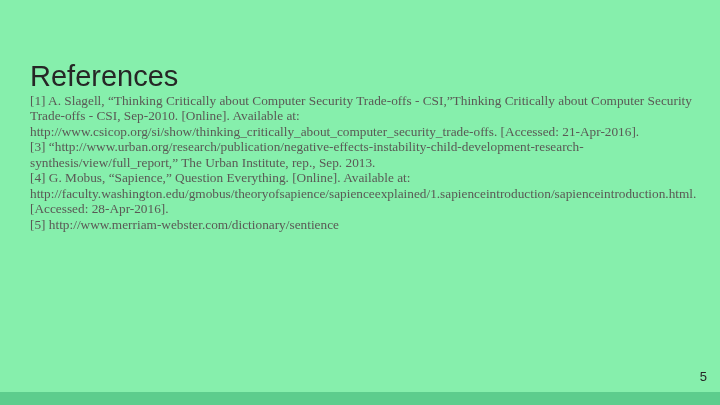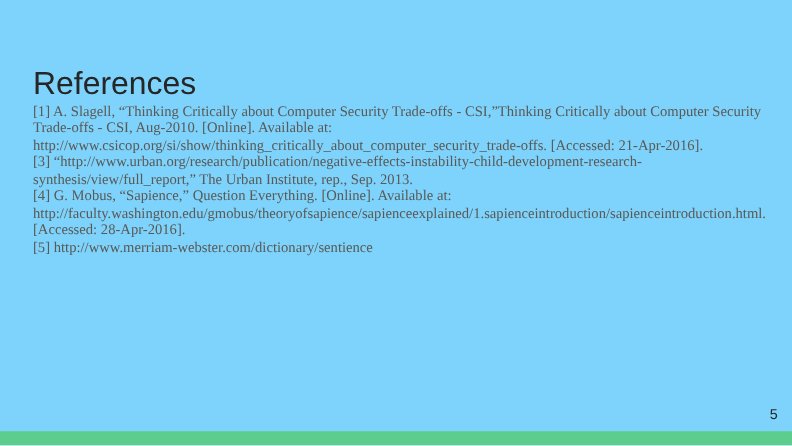--- a/index.html
+++ b/index.html
@@ -4,21 +4,21 @@
 <style>
   html, body {
     margin: 0;
     padding: 0;
     background: #ffffff;
   }
   .slide {
     position: relative;
     width: 720px;
     height: 405px;
-    background: #7dd3fc;
+    background: #86efac;
     overflow: hidden;
     font-family: "Liberation Sans", "DejaVu Sans", sans-serif;
   }
   .slide-title {
     position: absolute;
     left: 30px;
     top: 43px;
     font-family: "Liberation Sans", "DejaVu Sans", sans-serif;
     font-size: 29px;
     line-height: 1.0;
@@ -60,21 +60,21 @@
   }
 </style>
 </head>
 <body>
 
 <div class="slide">
 
   <h1 class="slide-title">References</h1>
 
   <div class="refs">
-    <p>[1] A. Slagell, “Thinking Critically about Computer Security Trade-offs - CSI,”Thinking Critically about Computer Security Trade-offs - CSI, Aug-2010. [Online]. Available at: http://www.csicop.org/si/show/thinking_critically_about_computer_security_trade-offs. [Accessed: 21-Apr-2016].</p>
+    <p>[1] A. Slagell, “Thinking Critically about Computer Security Trade-offs - CSI,”Thinking Critically about Computer Security Trade-offs - CSI, Sep-2010. [Online]. Available at: http://www.csicop.org/si/show/thinking_critically_about_computer_security_trade-offs. [Accessed: 21-Apr-2016].</p>
     <p>[3] “http://www.urban.org/research/publication/negative-effects-instability-child-development-research-synthesis/view/full_report,” The Urban Institute, rep., Sep. 2013.</p>
     <p>[4] G. Mobus, “Sapience,” Question Everything. [Online]. Available at: http://faculty.washington.edu/gmobus/theoryofsapience/sapienceexplained/1.sapienceintroduction/sapienceintroduction.html. [Accessed: 28-Apr-2016].</p>
     <p>[5] http://www.merriam-webster.com/dictionary/sentience</p>
   </div>
 
   <div class="page-number">5</div>
 
   <div class="bottom-accent-bar"></div>
 
 </div>

